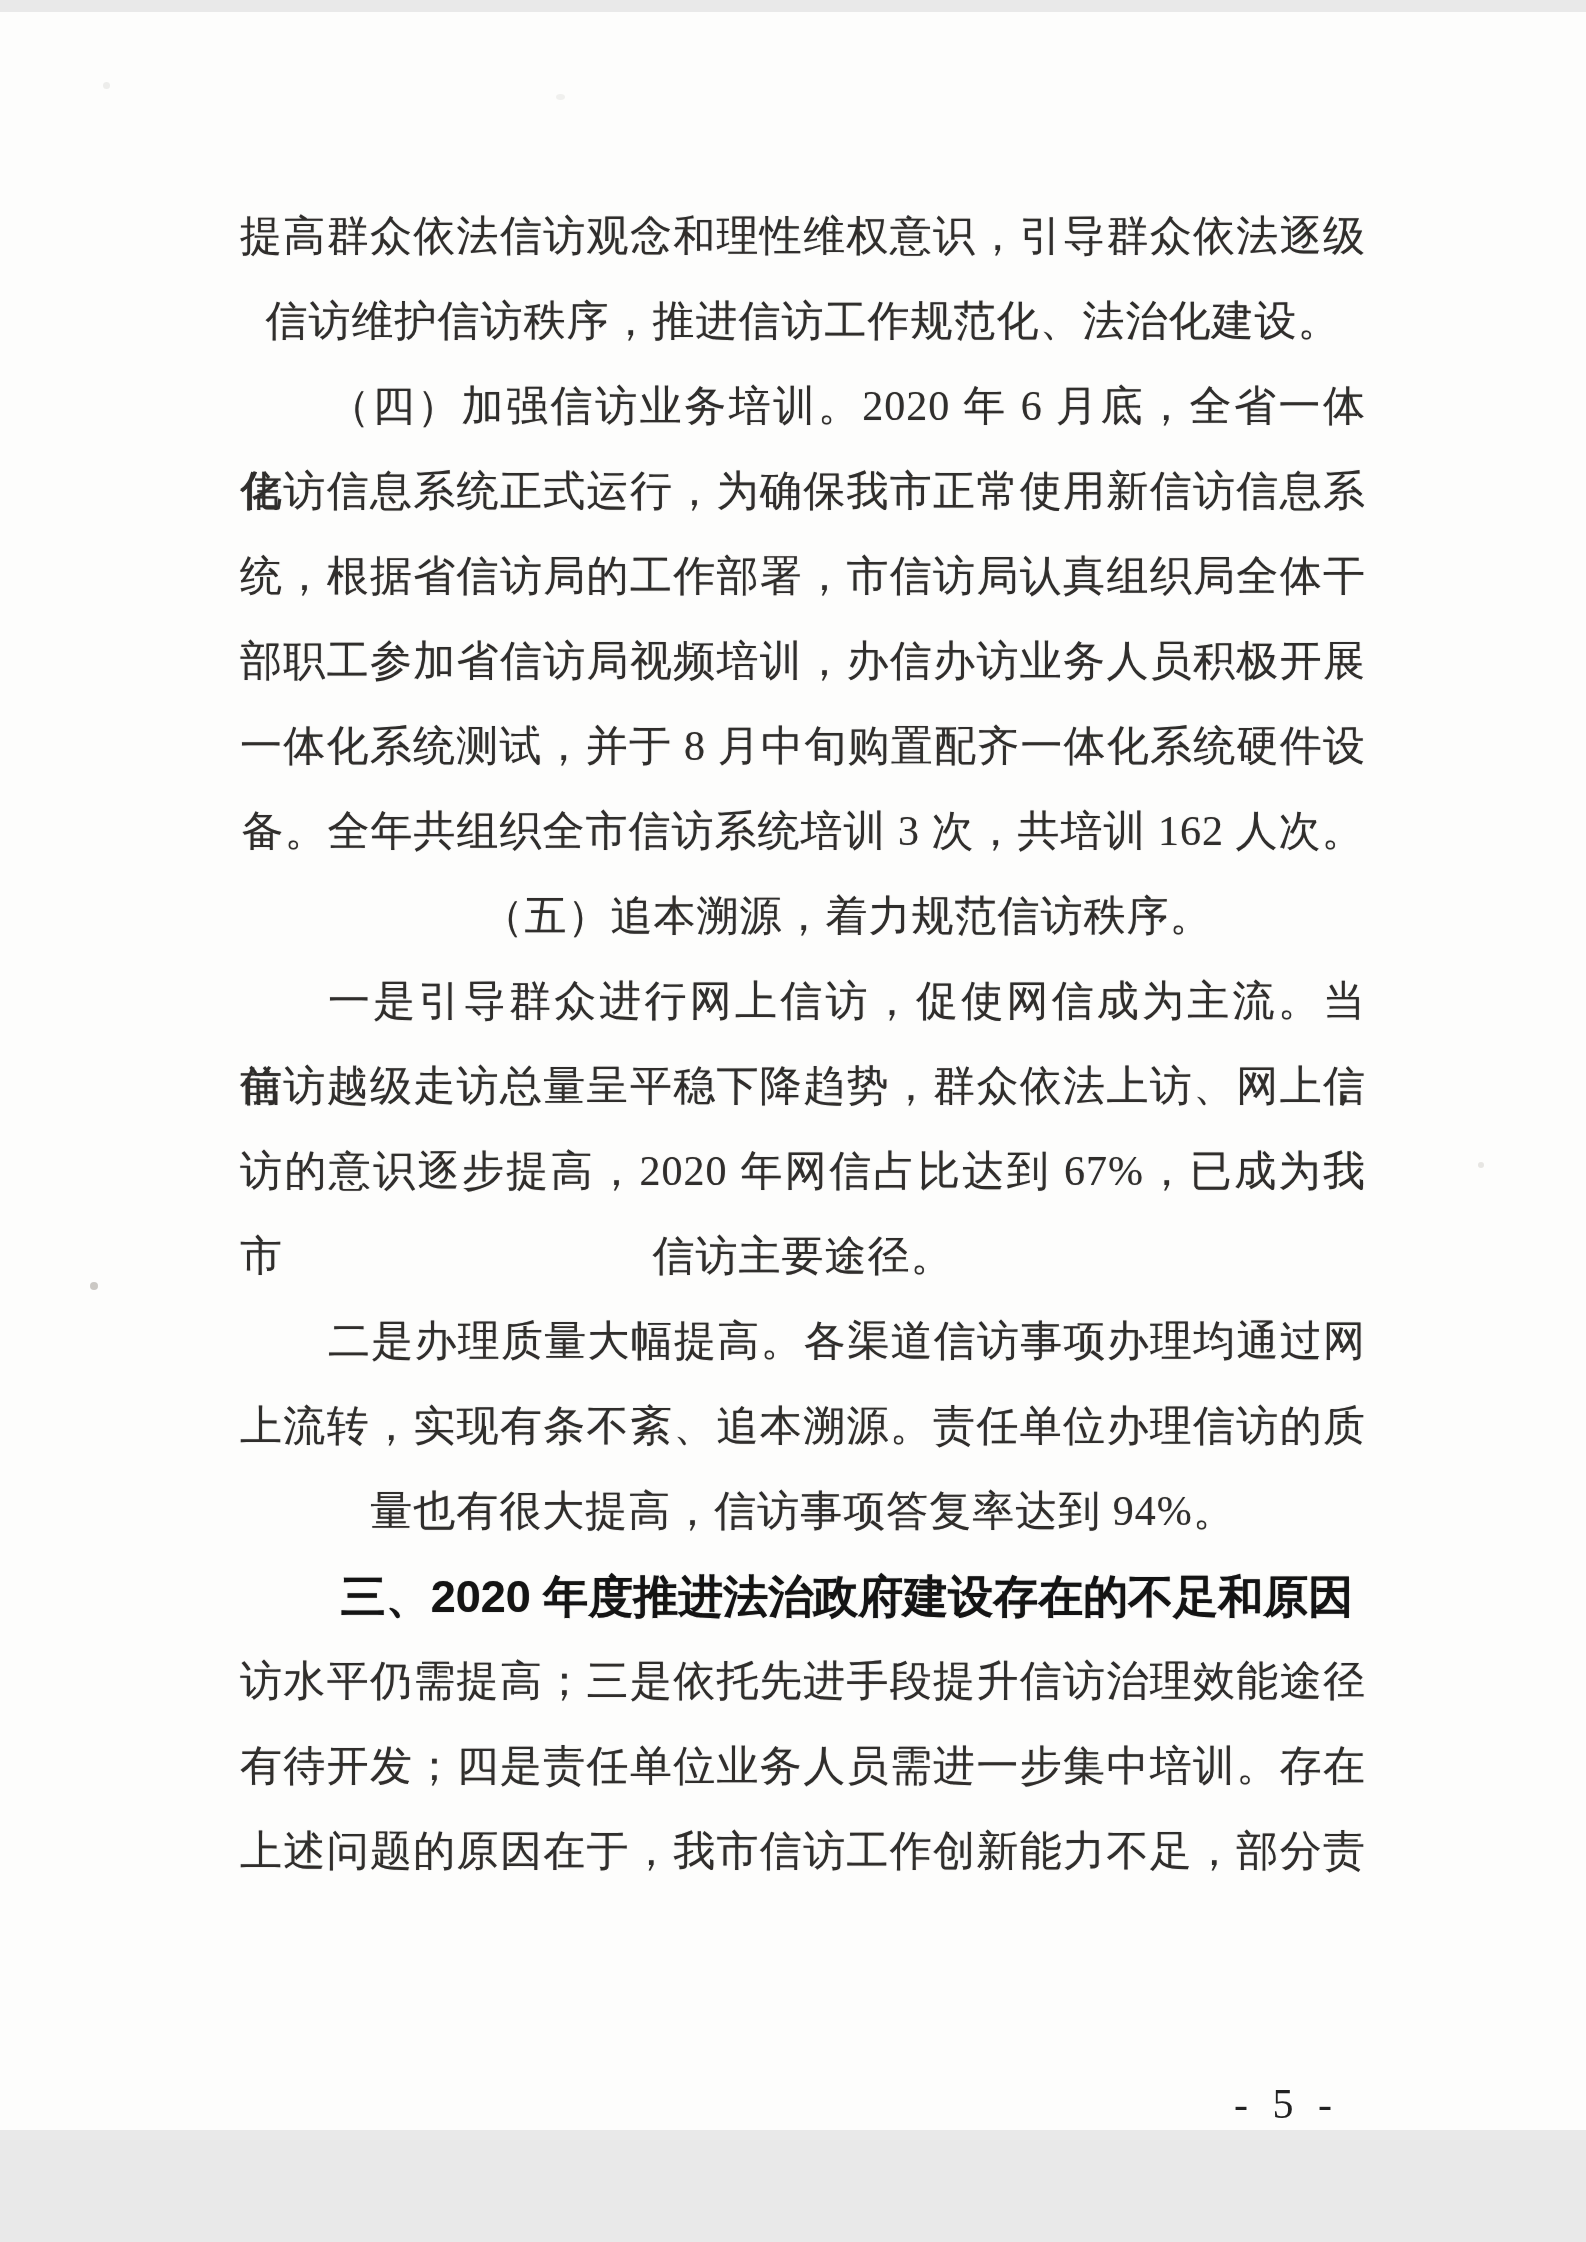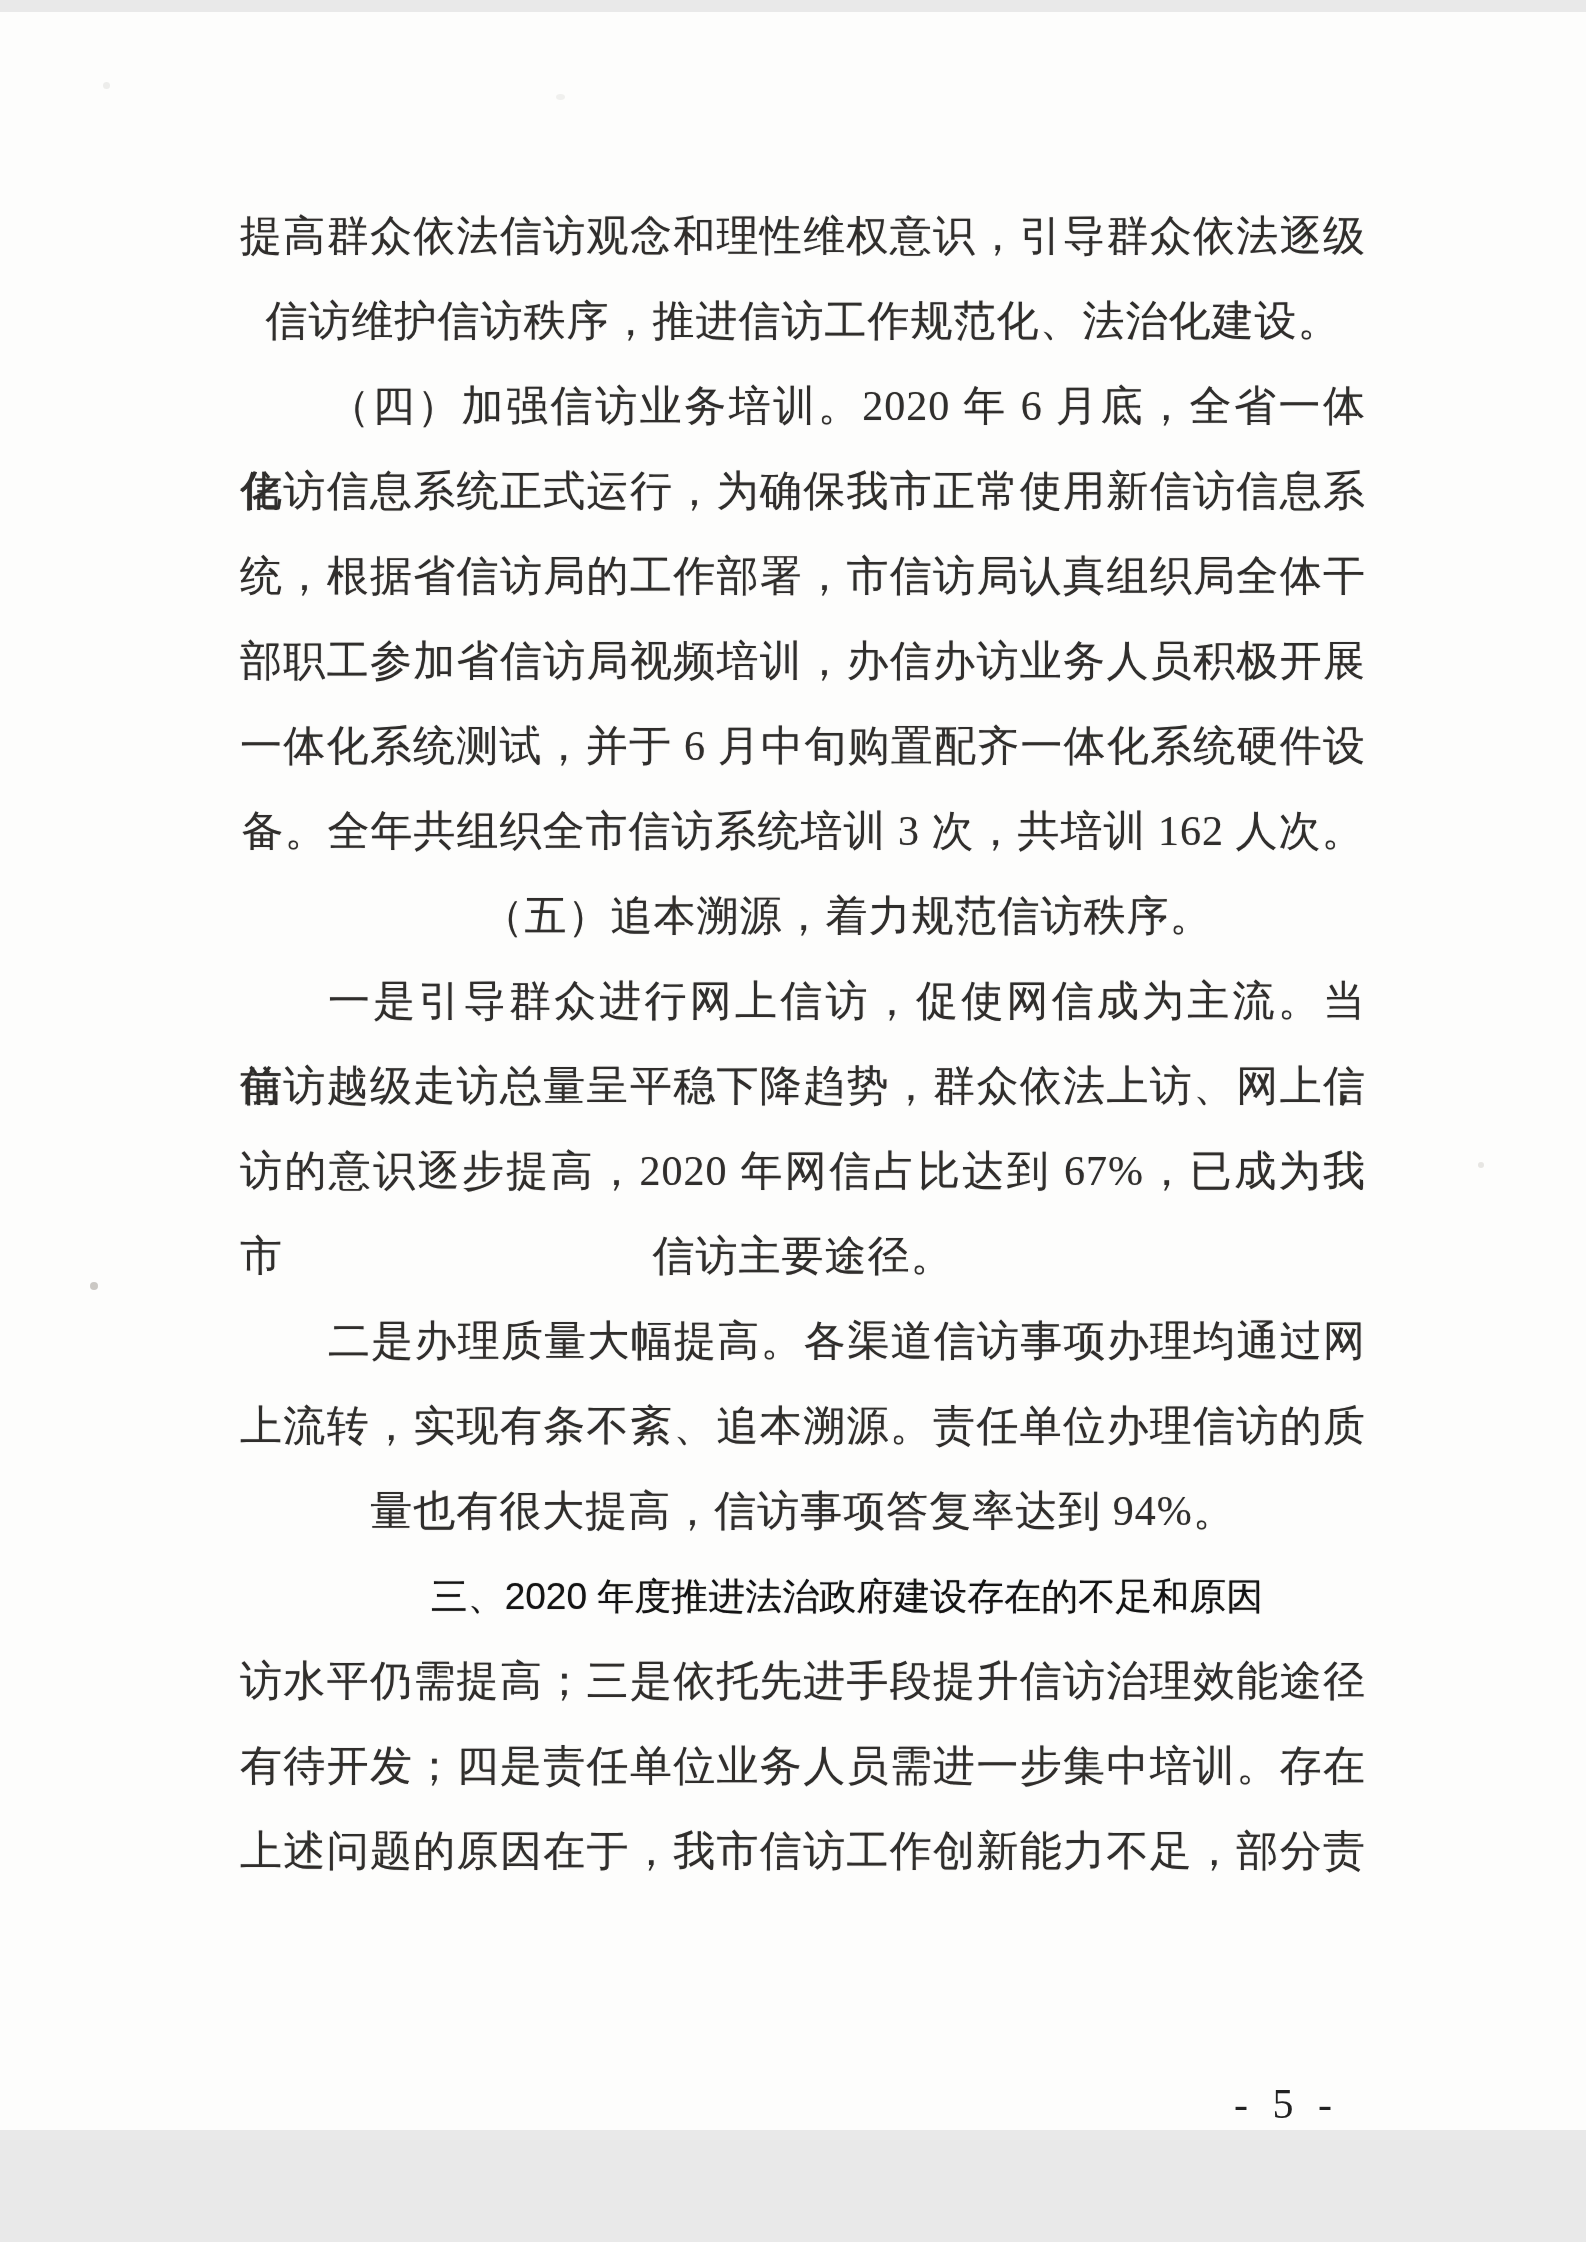--- a/index.html
+++ b/index.html
@@ -36,22 +36,22 @@
   .line.j {
     white-space: normal;
     text-align: justify;
     text-align-last: justify;
   }
   .line.ind {
     text-indent: 88px;
   }
   .line.head {
     font-family: "Liberation Sans", "DejaVu Sans", sans-serif;
-    font-weight: normal;
-    font-size: 37px;
+    font-weight: bold;
+    font-size: 45px;
     color: #141414;
     letter-spacing: 0;
     text-shadow: 0 0 1px rgba(0,0,0,0.5);
   }
   .footer {
     position: absolute;
     left: 1234px;
     top: 2062px;
     height: 60px;
     line-height: 60px;
@@ -73,21 +73,21 @@
 <body>
 
 <div class="page">
   <div class="textblock">
     <div class="line j">提高群众依法信访观念和理性维权意识，引导群众依法逐级</div>
     <div class="line">信访维护信访秩序，推进信访工作规范化、法治化建设。</div>
     <div class="line j ind">（四）加强信访业务培训。2020 年 6 月底，全省一体化</div>
     <div class="line j">信访信息系统正式运行，为确保我市正常使用新信访信息系</div>
     <div class="line j">统，根据省信访局的工作部署，市信访局认真组织局全体干</div>
     <div class="line j">部职工参加省信访局视频培训，办信办访业务人员积极开展</div>
-    <div class="line j">一体化系统测试，并于 6 月中旬购置配齐一体化系统硬件设</div>
+    <div class="line j">一体化系统测试，并于 8 月中旬购置配齐一体化系统硬件设</div>
     <div class="line">备。全年共组织全市信访系统培训 3 次，共培训 162 人次。</div>
     <div class="line ind">（五）追本溯源，着力规范信访秩序。</div>
     <div class="line j ind">一是引导群众进行网上信访，促使网信成为主流。当前，</div>
     <div class="line j">信访越级走访总量呈平稳下降趋势，群众依法上访、网上信</div>
     <div class="line j">访的意识逐步提高，2020 年网信占比达到 67%，已成为我市</div>
     <div class="line">信访主要途径。</div>
     <div class="line j ind">二是办理质量大幅提高。各渠道信访事项办理均通过网</div>
     <div class="line j">上流转，实现有条不紊、追本溯源。责任单位办理信访的质</div>
     <div class="line">量也有很大提高，信访事项答复率达到 94%。</div>
     <div class="line head ind">三、2020 年度推进法治政府建设存在的不足和原因</div>

